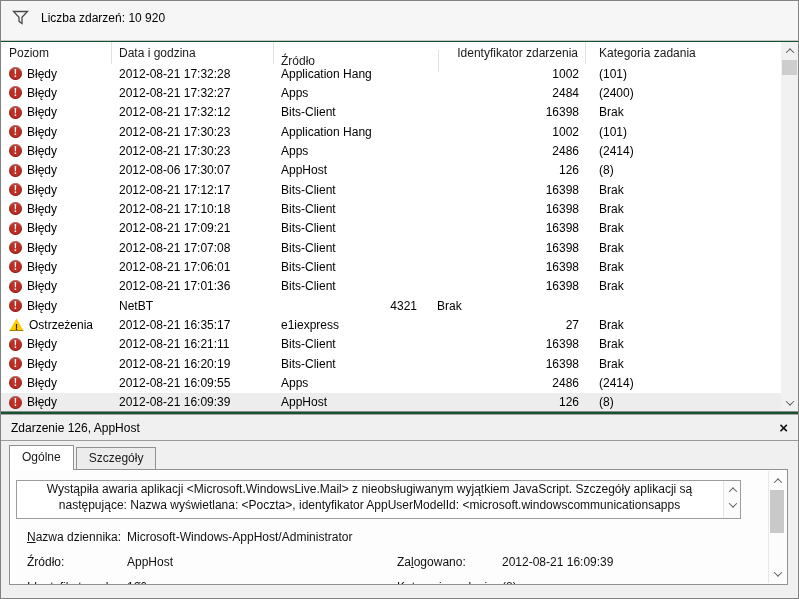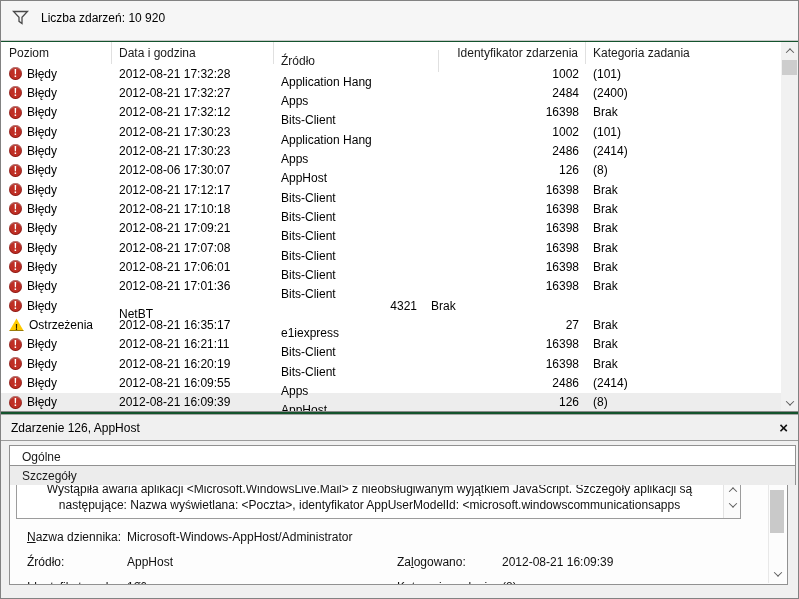--- a/index.html
+++ b/index.html
@@ -24,23 +24,23 @@
     position:absolute; top:41px; left:0; right:0; height:370px;
     background:#fff; border-bottom:1px solid #8a8a8a;
   }
   .grid { position:absolute; left:0; top:0; right:17px; bottom:0; overflow:hidden; }
   .hdr { display:flex; height:22px; align-items:center; background:#fff; }
   .hc { height:100%; display:flex; align-items:center; border-right:1px solid #e0e0e0; color:#1a1a1a; }
   .c-level  { width:111px; padding-left:8px; }
   .c-date   { width:162px; padding-left:7px; }
   .c-source { width:165px; padding-left:7px;margin-top:16px; }
   .c-id     { width:147px; justify-content:flex-end; padding-right:7px; text-align:right; }
-  .c-cat    { flex:1; padding-left:7px; border-right:none; }
+  .c-cat    { flex:1; padding-left:7px; border-right:none;margin-left:6px; }
   .rows { position:absolute; left:0; right:0; top:22px; bottom:0; }
-  .row { display:flex; height:19.33px; align-items:center; }
+  .row { display:flex; height:19.33px; align-items:flex-end; }
   .row.selected { background:var(--color-selection,#ededed); }
   .row .c { display:flex; align-items:center; height:100%; overflow:hidden; white-space:nowrap; }
   .row .c-id { justify-content:flex-end; }
 
   .lvl-icon { flex:0 0 13px; width:13px; height:13px; margin-right:5px; position:relative; }
   .lvl-icon.error { border-radius:50%; background:var(--color-error,#bf2e24);
     box-shadow:inset 0 1px 1px rgba(255,255,255,.45), inset 0 0 0 1px rgba(90,0,0,.5); }
   .lvl-icon.error::after { content:"!"; position:absolute; left:0; right:0; top:0; bottom:0;
     color:#fff; font-weight:bold; font-size:10px; line-height:13px; text-align:center; }
   .lvl-icon.warning { width:15px; height:13px; flex-basis:15px; }
@@ -57,21 +57,21 @@
   .chev { width:6px; height:6px; border-left:1.5px solid #5c5c5c; border-top:1.5px solid #5c5c5c; }
   .chev.u { transform:rotate(45deg) translate(1px,1px); }
   .chev.d { transform:rotate(225deg) translate(1px,1px); }
   .sb-thumb { position:absolute; left:1px; width:15px; background:#cdcdcd; }
   .events .sb-thumb { top:18px; height:15px; }
 
   
   .panel { position:absolute; top:413px; left:0; right:0; bottom:0; background:#f0f0f0; border-top:1px solid #a5a5a5; }
   .panel-title { height:26px; display:flex; align-items:center; padding:0 10px; border-bottom:1px solid #9b9b9b; }
   .panel-close { margin-left:auto; font-size:15px; font-weight:bold; line-height:14px; color:#111; cursor:default; }
-  .tabs { display:flex; padding:6px 0 0 8px; height:28px; position:relative; z-index:2;flex-direction:column; }
+  .tabs { display:flex; padding:6px 0 0 8px; height:28px; position:relative; z-index:2; }
   .tab { padding:3px 12px 2px 12px; border:1px solid #919191; border-bottom:none; margin-right:2px;
     background:#ececec; color:#1a1a1a; }
   .tab.active { background:#fff; margin-bottom:-1px; padding-top:4px; margin-top:-2px; }
   .tab-content { position:absolute; left:8px; right:10px; top:54px; bottom:13px;
     background:#fdfdfd; border:1px solid #919191; overflow:hidden; }
 
   .desc-box { position:absolute; left:6px; top:10px; right:46px; height:39px;
     background:#fff; border:1px solid #9c9c9c; overflow:hidden;text-align:center; }
   .desc-text { padding:1px 22px 0 4px; line-height:15.5px; color:#111; }
   .desc-sb { position:absolute; top:0; bottom:0; right:0; width:17px; background:#fbfbfb; border-left:1px solid #e3e3e3; }

